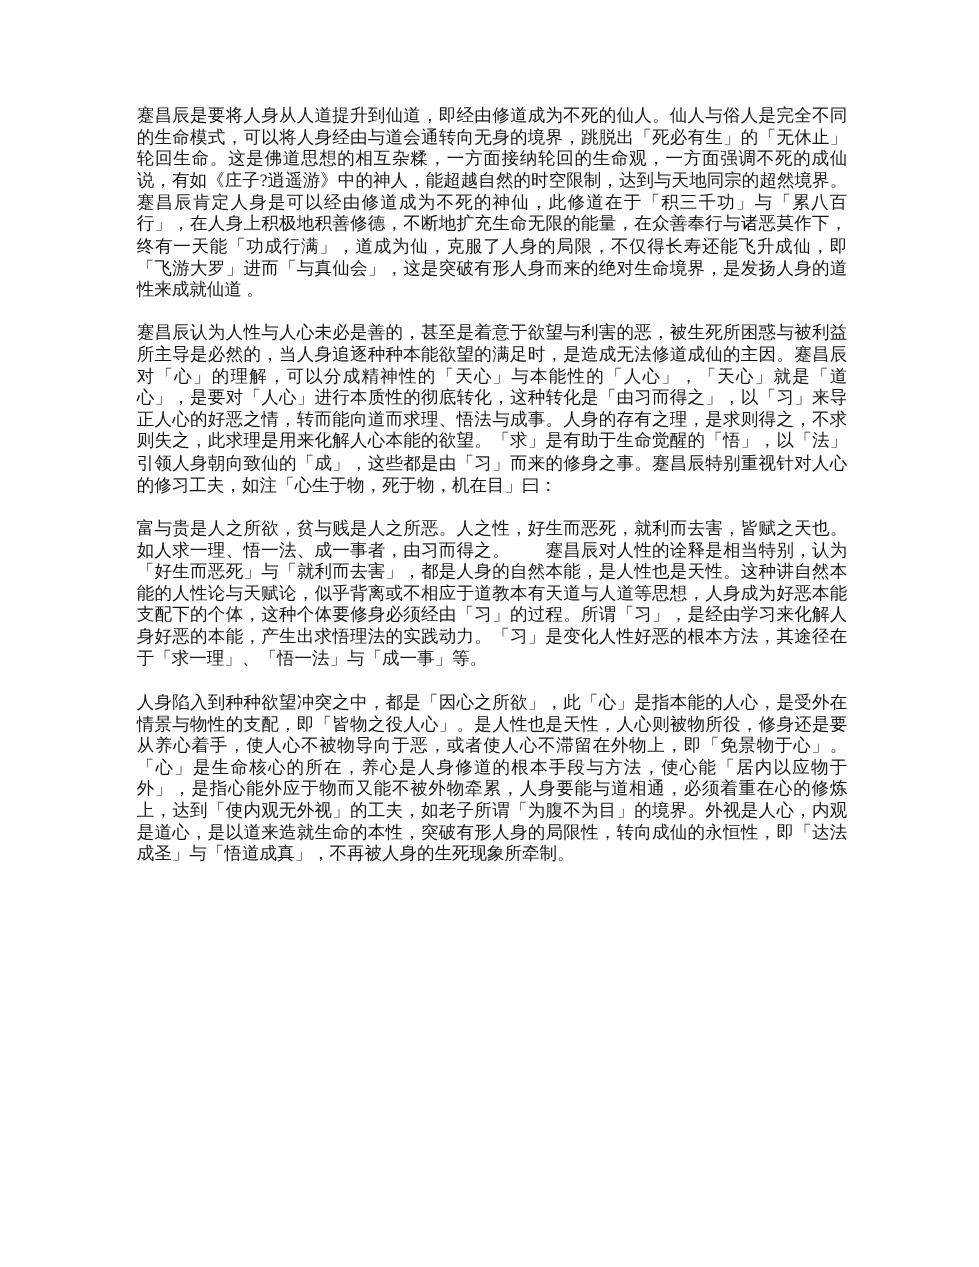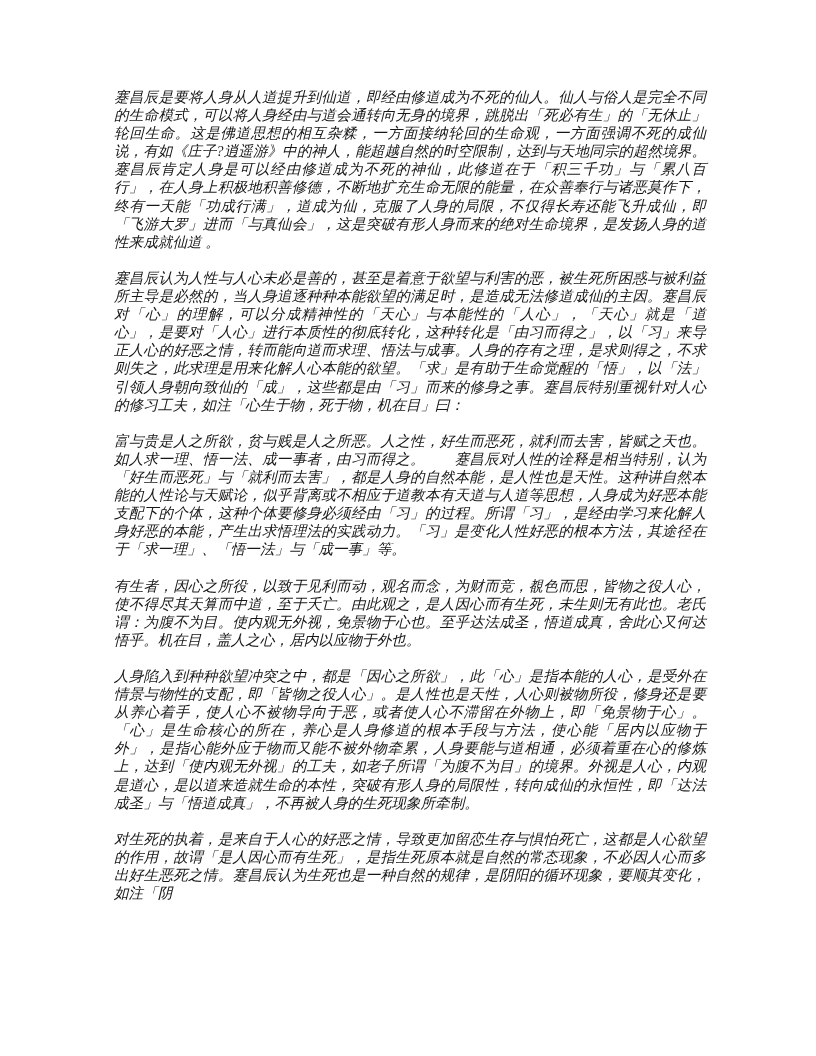--- a/index.html
+++ b/index.html
@@ -1,15 +1,15 @@
 <!DOCTYPE html>
 <html><head>
 <meta charset="utf-8">
 <style>
-  * { margin: 0; padding: 0; box-sizing: border-box; font-style: italic; }
+  * { margin: 0; padding: 0; box-sizing: border-box; }
   html, body {
     background: #ffffff;
   }
   .page {
     position: relative;
     width: 816px;
     height: 1056px;
     background: #ffffff;
     overflow: hidden;
     font-family: "Liberation Serif", "DejaVu Serif", serif;
@@ -34,17 +34,15 @@
   }
 </style>
 </head>
 <body>
 
 <div class="page">
   <div class="text-block">
     <p>蹇昌辰是要将人身从人道提升到仙道，即经由修道成为不死的仙人。仙人与俗人是完全不同的生命模式，可以将人身经由与道会通转向无身的境界，跳脱出「死必有生」的「无休止」轮回生命。这是佛道思想的相互杂糅，一方面接纳轮回的生命观，一方面强调不死的成仙说，有如《庄子?逍遥游》中的神人，能超越自然的时空限制，达到与天地同宗的超然境界。蹇昌辰肯定人身是可以经由修道成为不死的神仙，此修道在于「积三千功」与「累八百行」，在人身上积极地积善修德，不断地扩充生命无限的能量，在众善奉行与诸恶莫作下，终有一天能「功成行满」，道成为仙，克服了人身的局限，不仅得长寿还能飞升成仙，即「飞游大罗」进而「与真仙会」，这是突破有形人身而来的绝对生命境界，是发扬人身的道性来成就仙道 。</p>
     <p>蹇昌辰认为人性与人心未必是善的，甚至是着意于欲望与利害的恶，被生死所困惑与被利益所主导是必然的，当人身追逐种种本能欲望的满足时，是造成无法修道成仙的主因。蹇昌辰对「心」的理解，可以分成精神性的「天心」与本能性的「人心」，「天心」就是「道心」，是要对「人心」进行本质性的彻底转化，这种转化是「由习而得之」，以「习」来导正人心的好恶之情，转而能向道而求理、悟法与成事。人身的存有之理，是求则得之，不求则失之，此求理是用来化解人心本能的欲望。「求」是有助于生命觉醒的「悟」，以「法」引领人身朝向致仙的「成」，这些都是由「习」而来的修身之事。蹇昌辰特别重视针对人心的修习工夫，如注「心生于物，死于物，机在目」曰：</p>
     <p>富与贵是人之所欲，贫与贱是人之所恶。人之性，好生而恶死，就利而去害，皆赋之天也。如人求一理、悟一法、成一事者，由习而得之。　　蹇昌辰对人性的诠释是相当特别，认为「好生而恶死」与「就利而去害」，都是人身的自然本能，是人性也是天性。这种讲自然本能的人性论与天赋论，似乎背离或不相应于道教本有天道与人道等思想，人身成为好恶本能支配下的个体，这种个体要修身必须经由「习」的过程。所谓「习」，是经由学习来化解人身好恶的本能，产生出求悟理法的实践动力。「习」是变化人性好恶的根本方法，其途径在于「求一理」、「悟一法」与「成一事」等。</p>
-    <p>有生者，因心之所役，以致于见利而动，观名而念，为财而竞，覩色而思，皆物之役人心，使不得尽其天算而中道，至于夭亡。由此观之，是人因心而有生死，未生则无有此也。老氏谓：为腹不为目。使内观无外视，免景物于心也。至乎达法成圣，悟道成真，舍此心又何达悟乎。机在目，盖人之心，居内以应物于外也。</p>
     <p>人身陷入到种种欲望冲突之中，都是「因心之所欲」，此「心」是指本能的人心，是受外在情景与物性的支配，即「皆物之役人心」。是人性也是天性，人心则被物所役，修身还是要从养心着手，使人心不被物导向于恶，或者使人心不滞留在外物上，即「免景物于心」。「心」是生命核心的所在，养心是人身修道的根本手段与方法，使心能「居内以应物于外」，是指心能外应于物而又能不被外物牵累，人身要能与道相通，必须着重在心的修炼上，达到「使内观无外视」的工夫，如老子所谓「为腹不为目」的境界。外视是人心，内观是道心，是以道来造就生命的本性，突破有形人身的局限性，转向成仙的永恒性，即「达法成圣」与「悟道成真」，不再被人身的生死现象所牵制。</p>
-    <p>对生死的执着，是来自于人心的好恶之情，导致更加留恋生存与惧怕死亡，这都是人心欲望的作用，故谓「是人因心而有生死」，是指生死原本就是自然的常态现象，不必因人心而多出好生恶死之情。蹇昌辰认为生死也是一种自然的规律，是阴阳的循环现象，要顺其变化，如注「阴</p>
   </div>
 </div>
 
 </body></html>

